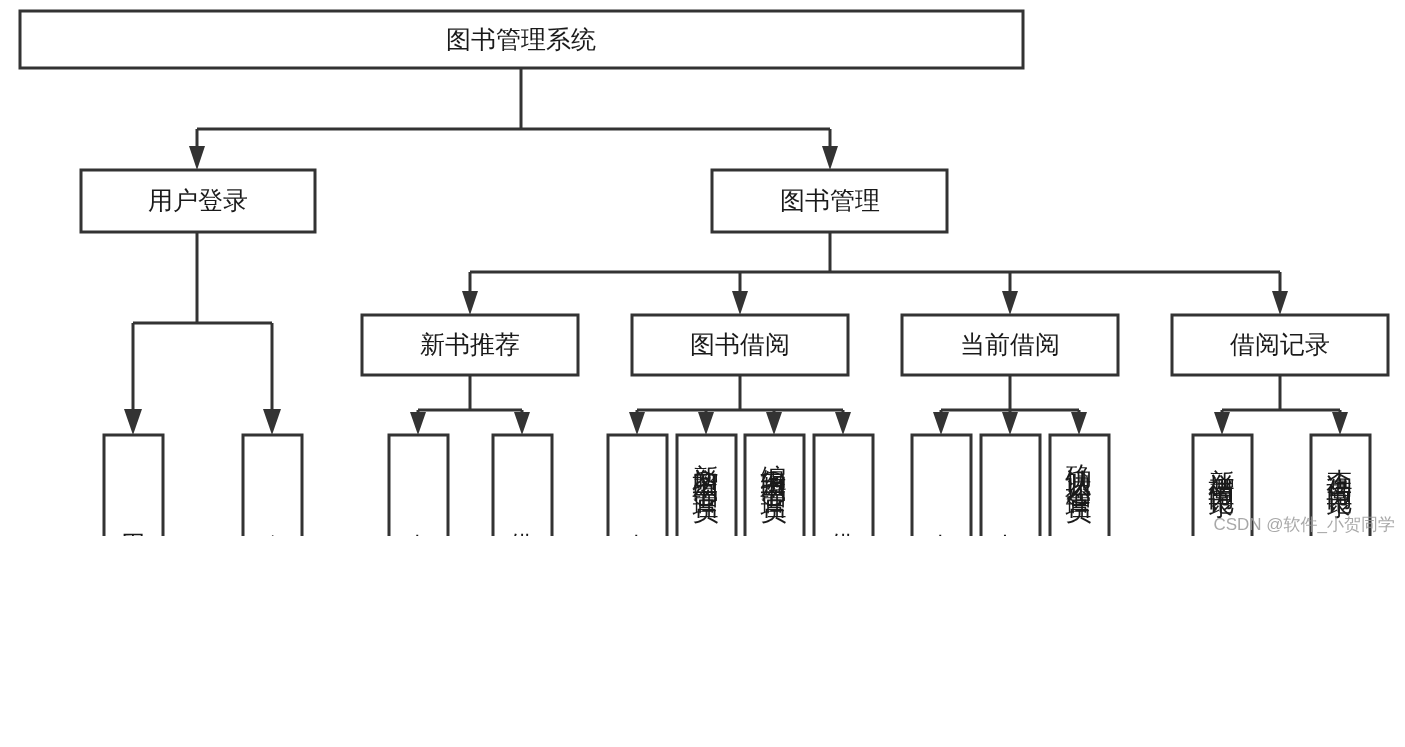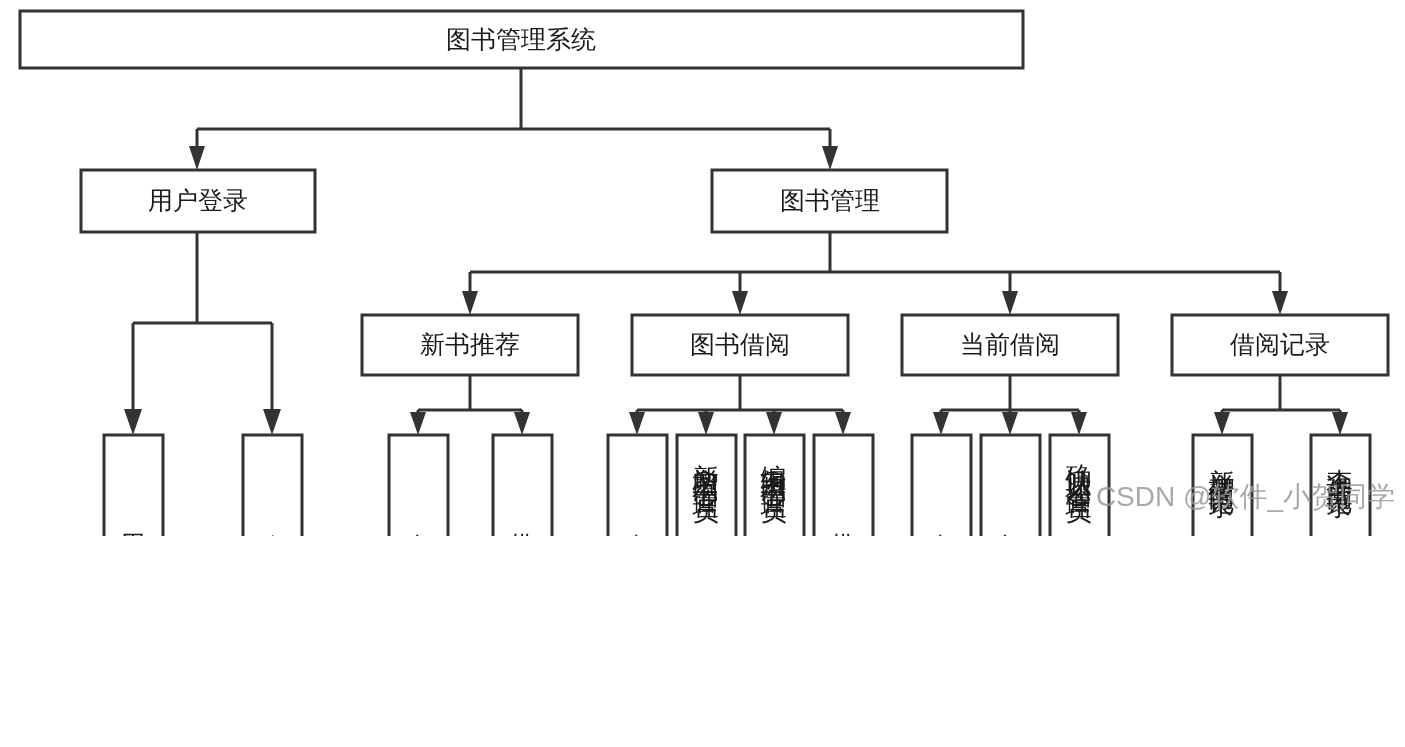--- a/index.html
+++ b/index.html
@@ -58,23 +58,23 @@
     letter-spacing: 5px;
     color: #1a1a1a;
     white-space: nowrap;
     transform: translateX(-50%);
     text-align: center;
     pointer-events: none;
   }
   .watermark {
     position: absolute;
     right: 10px;
-    bottom: 20px;
-    font-family: "Liberation Sans", "DejaVu Sans", sans-serif;
-    font-size: 28px;
+    bottom: 0;
+    font-family: "Liberation Sans", "DejaVu Sans", sans-serif;
+    font-size: 17px;
     color: #9a9a9a;
     opacity: 0.85;
     white-space: nowrap;
   }
 </style>
 </head>
 <body>
 
 <div id="diagram-root">
 

